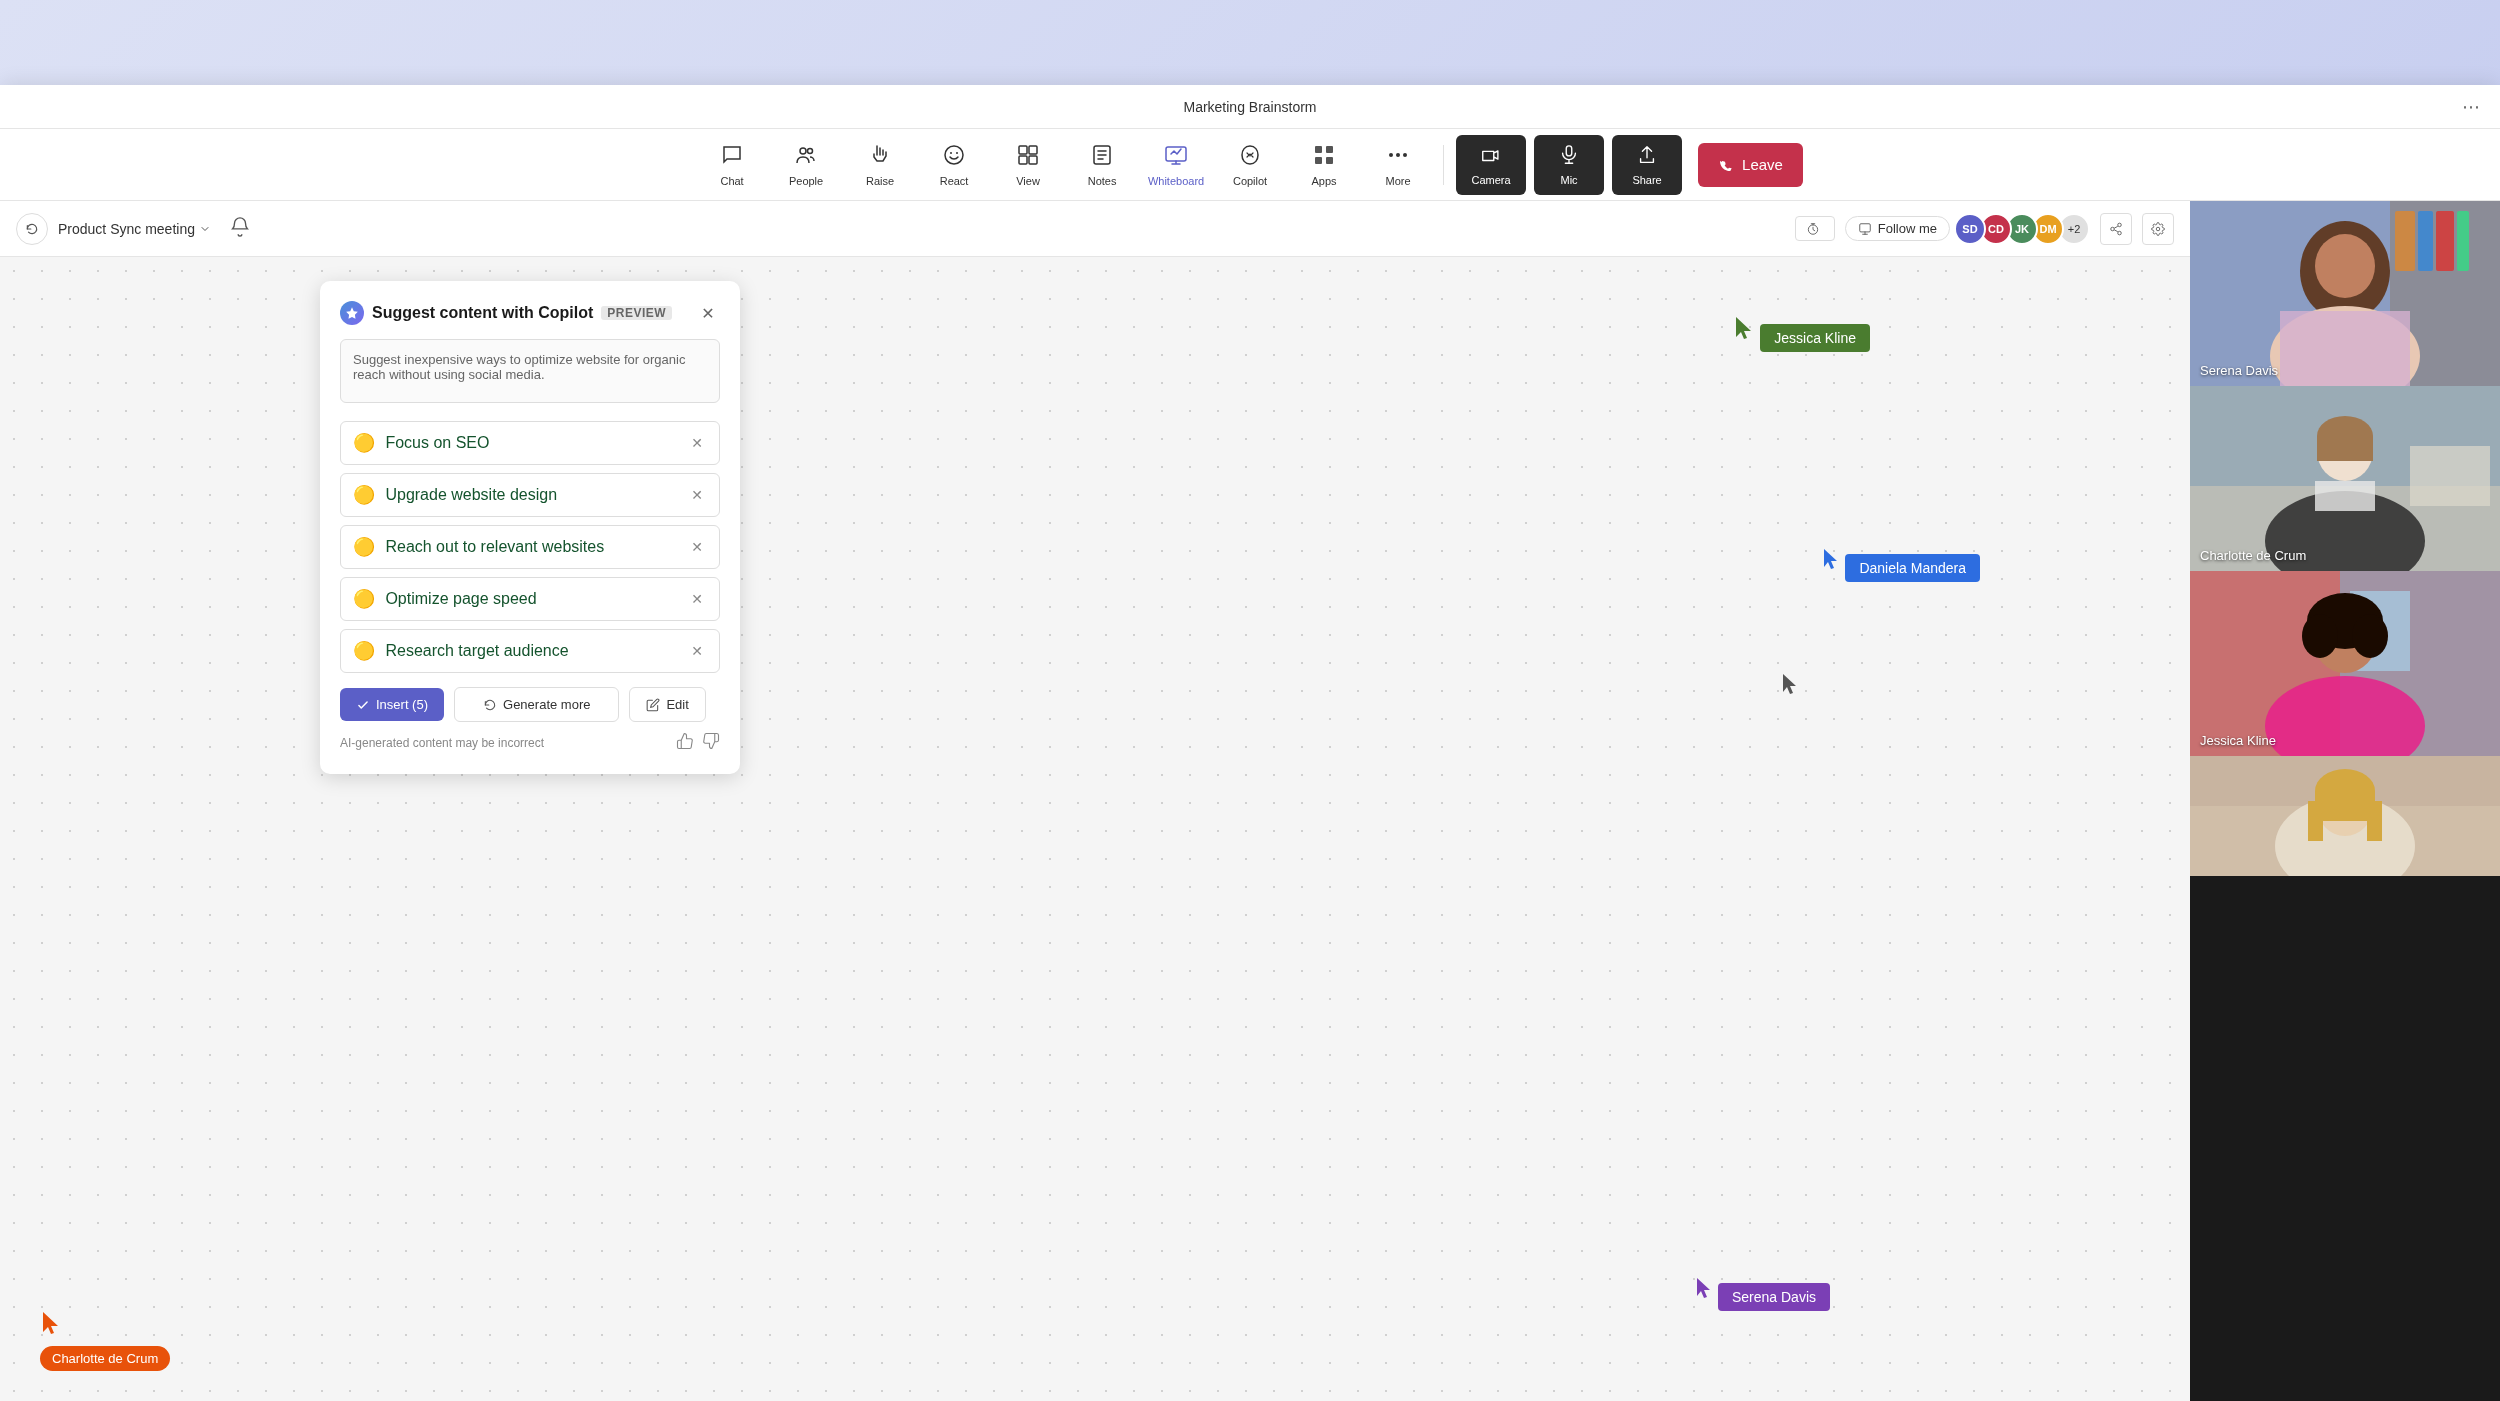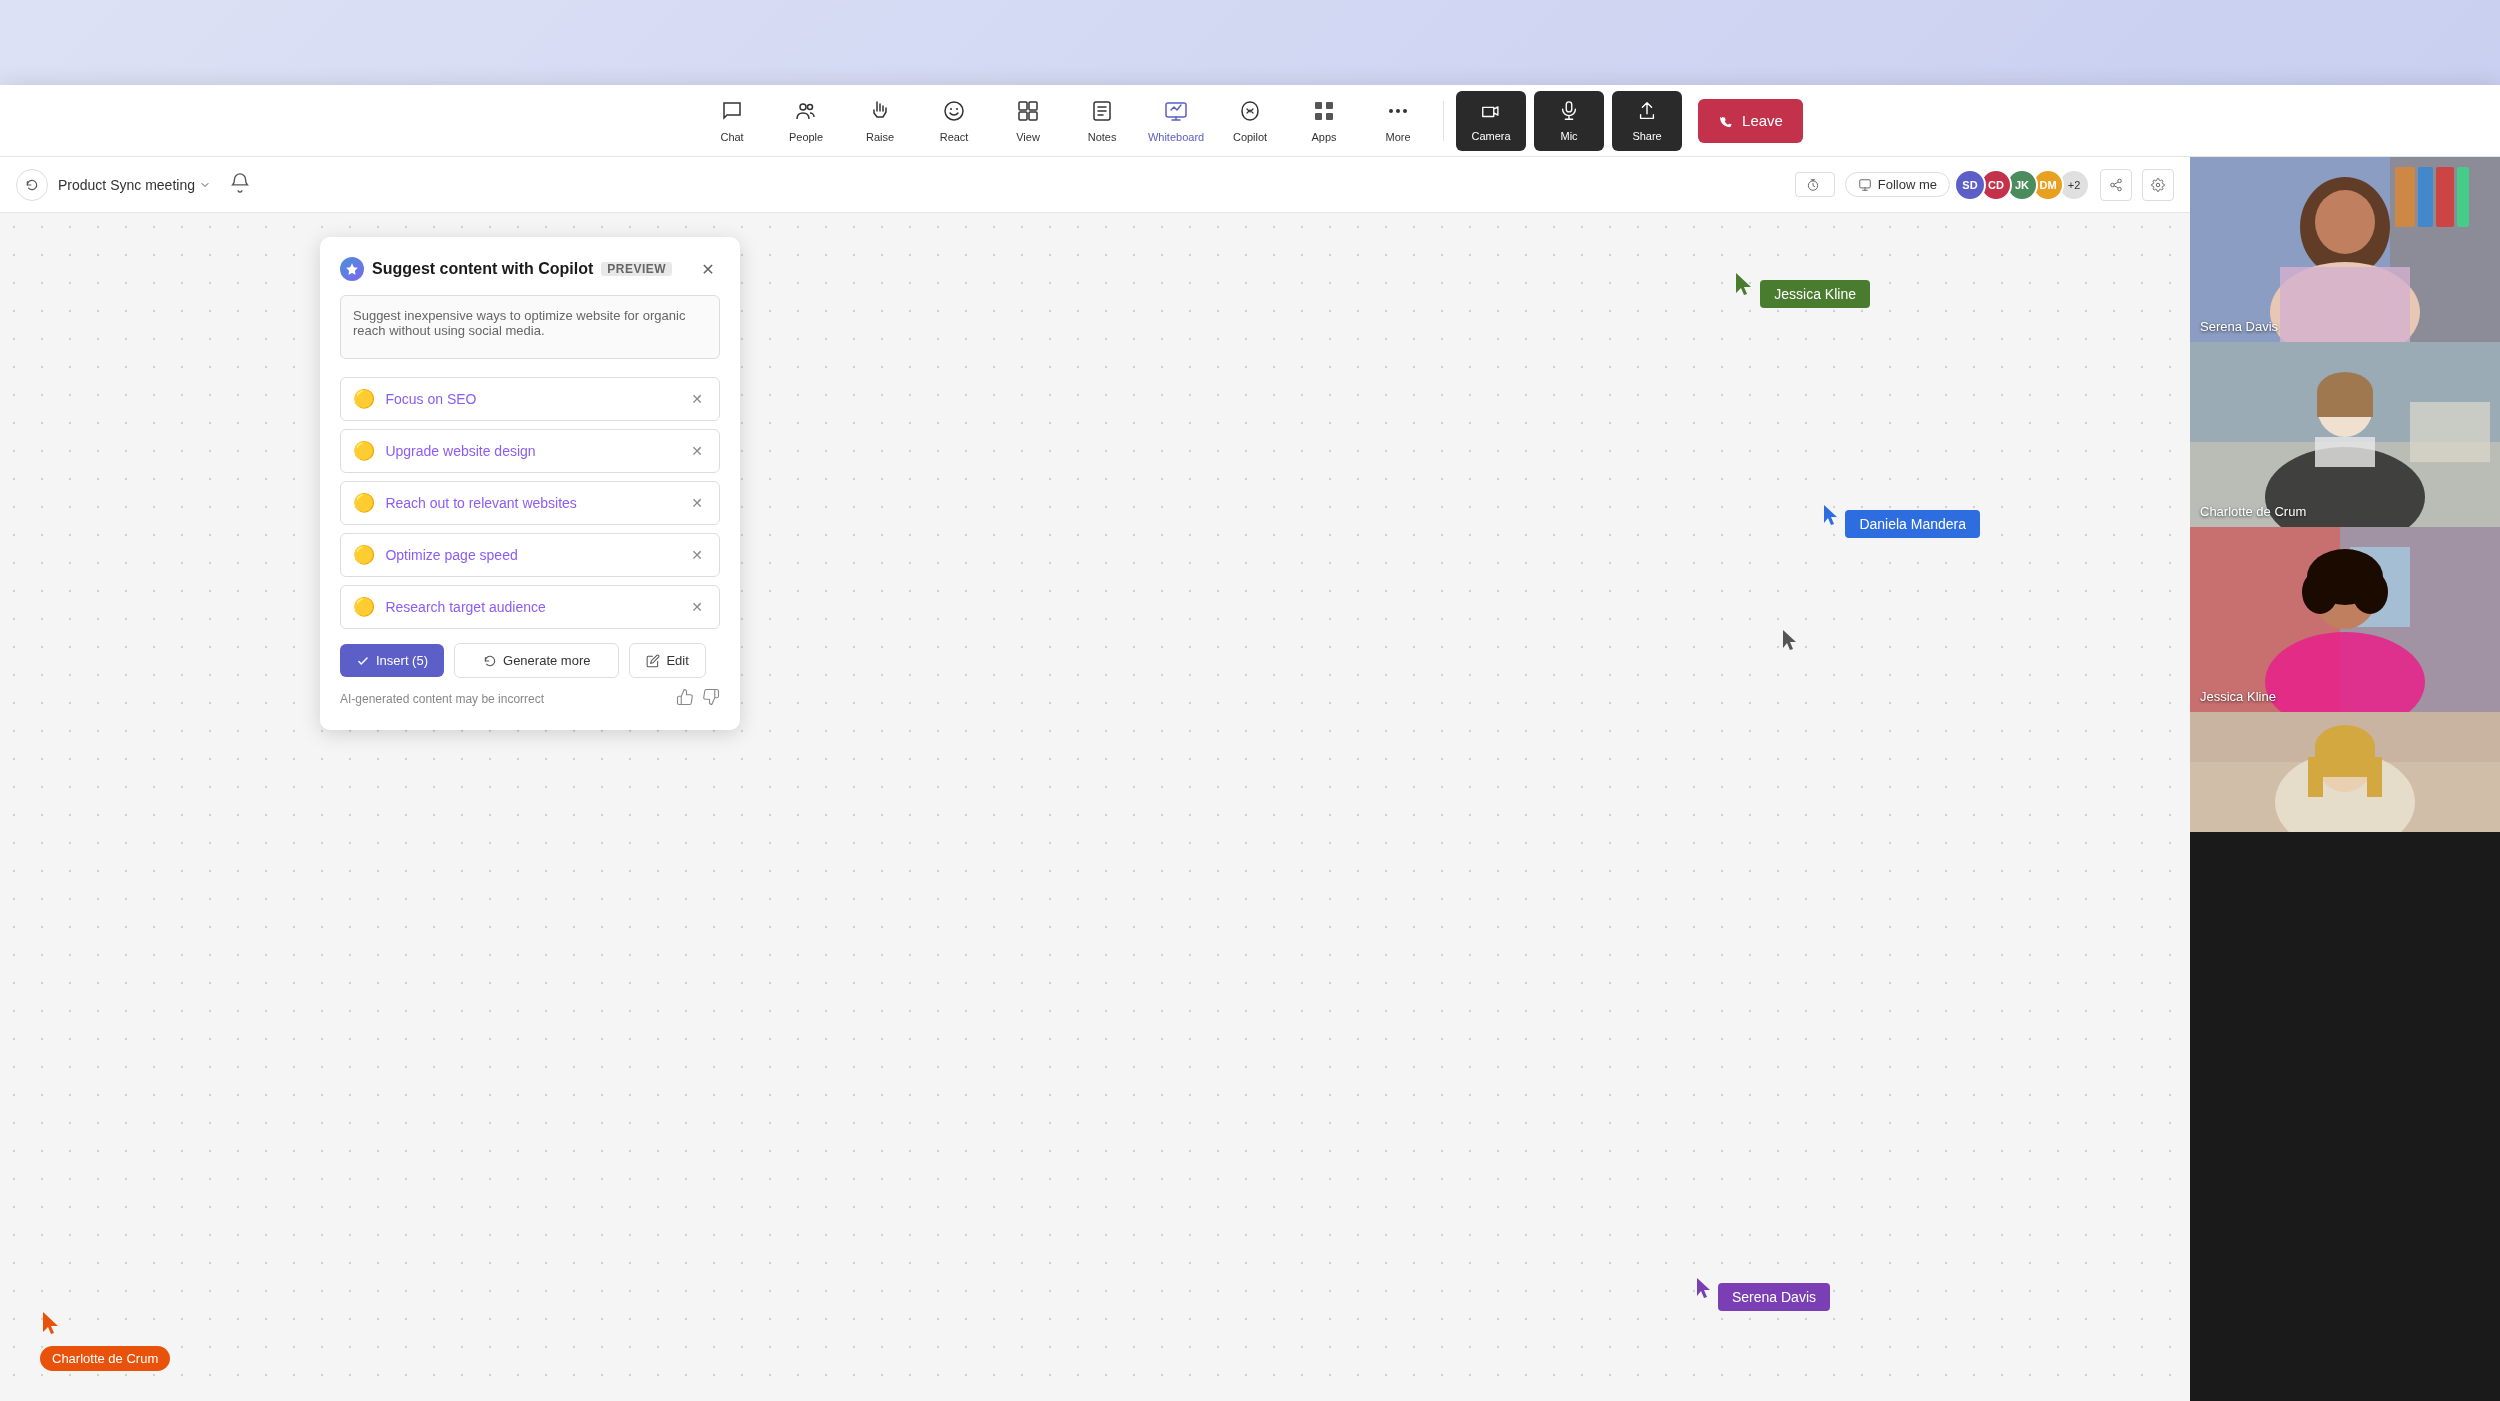--- a/index.html
+++ b/index.html
@@ -327,22 +327,22 @@
     }
     .suggest-item-left {
       display: flex;
       align-items: center;
       gap: 10px;
     }
     .suggest-item-icon {
       font-size: 18px;
     }
     .suggest-item-text {
-      font-size: 14px;
-      color: #8b5cf6;
+      font-size: 16px;
+      color: #14532d;
     }
     .suggest-item-close {
       color: #888;
       font-size: 14px;
       cursor: pointer;
       width: 20px; height: 20px;
       display: flex; align-items: center; justify-content: center;
     }
 
     .suggest-actions {
@@ -509,20 +509,24 @@
     }
 
   </style>
 </head>
 <body>
 
 <div class="top-bg"></div>
 
 <div class="app-window">
 
+  <div class="title-bar">
+    <span class="title-bar-title">Marketing Brainstorm</span>
+    <span class="title-bar-more">⋯</span>
+  </div>
 
   <div class="toolbar">
 
     <div class="toolbar-item">
       <span class="icon">
         <svg width="24" height="24" viewBox="0 0 24 24" fill="none">
           <path d="M4 4h16v12H7l-3 3V4z" stroke="#333" stroke-width="1.5" fill="none"></path>
         </svg>
       </span>
       <span class="label">Chat</span>

